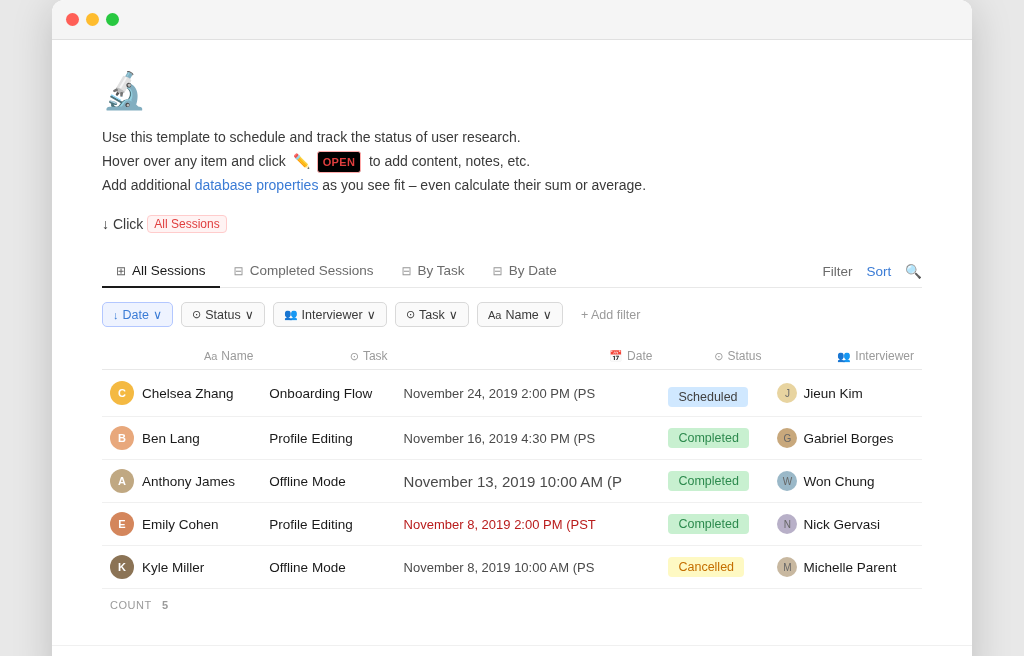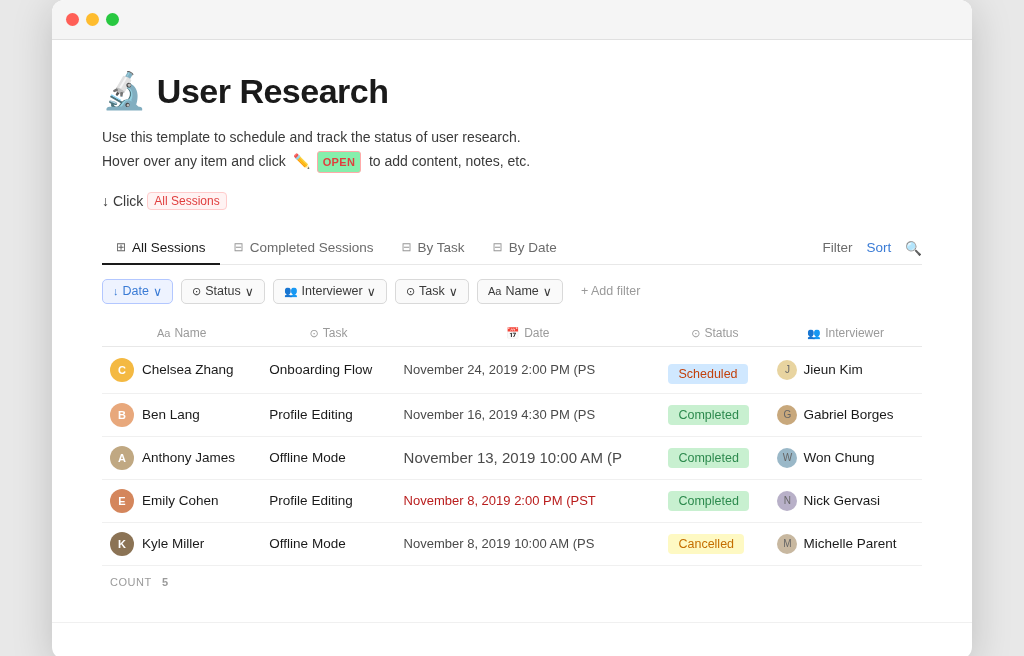--- a/index.html
+++ b/index.html
@@ -63,21 +63,21 @@
       line-height: 1.7;
       margin-bottom: 18px;
     }
     .description a {
       color: #3a7bd5;
       text-decoration: none;
     }
     .open-badge {
       display: inline-flex;
       align-items: center;
-      background: #86efac;
+      background: #000000;
       border: 1px solid #ffaaaa;
       color: #e03e3e;
       font-size: 11px;
       font-weight: 600;
       padding: 1px 5px;
       border-radius: 3px;
       letter-spacing: 0.3px;
     }
     .edit-icon {
       margin-right: 2px;
@@ -181,21 +181,21 @@
       padding: 4px 10px;
       font-size: 12.5px;
       color: #9a9a9a;
       cursor: pointer;
     }
     .table {
       width: 100%;
       border-collapse: collapse;
     }
     .table thead th {
-      text-align: center;
+      text-align: right;
       font-size: 12px;
       color: #9a9a9a;
       font-weight: 500;
       padding: 6px 8px;
       border-bottom: 1px solid #e8e8e8;
       margin-left: 28px;
     }
     .table thead th .col-icon {
       margin-right: 4px;
       font-size: 11px;
@@ -226,21 +226,21 @@
     }
     .status-badge {
       display: inline-block;
       padding: 3px 10px;
       border-radius: 4px;
       font-size: 12.5px;
       font-weight: 500;
     }
     .status-scheduled {
       background: #d0e8ff;
-      color: #c2410c;
+      color: #404040;
       margin-top: 8px;
     }
     .status-completed {
       background: #c8f0d0;
       color: #2d8a4e;
     }
     .status-cancelled {
       background: #fef9c3;
       color: #c46e00;
     }
@@ -288,30 +288,34 @@
       <div class="tl tl-red"></div>
       <div class="tl tl-yellow"></div>
       <div class="tl tl-green"></div>
     </div>
   </div>
 
   <div class="content">
 
     <div class="page-header">
       <span class="page-emoji">🔬</span>
-      <span class="page-title">User Research</span>
     </div>
 
     <div class="description">
       <div>Use this template to schedule and track the status of user research.</div>
       <div>
         <span>Hover over any item and click</span>
         &nbsp;<span class="edit-icon">✏️</span>
         <span class="open-badge">OPEN</span>&nbsp;
         <span>to add content, notes, etc.</span>
+      </div>
+      <div>
+        <span>Add additional</span>
+        <a href="#">database properties</a>
+        <span>as you see fit – even calculate their sum or average.</span>
       </div>
     </div>
 
     <div class="click-hint">
       <span class="arrow-down">↓</span>
       <span>Click</span>
       <span class="all-sessions-badge">All Sessions</span>
     </div>
 
     <div class="tabs-row">

